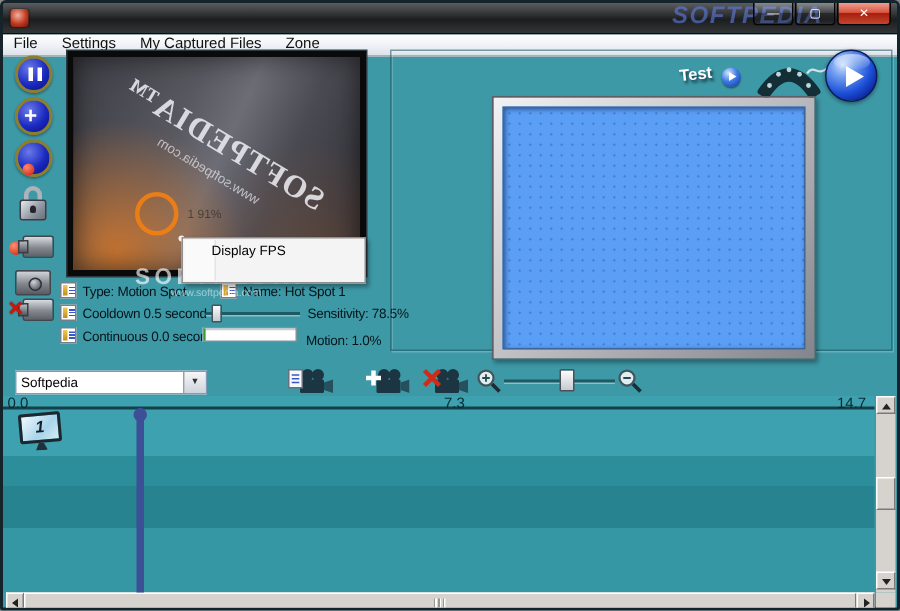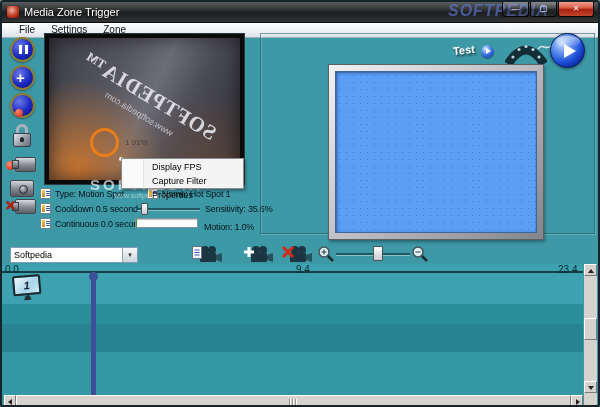--- a/index.html
+++ b/index.html
@@ -20,21 +20,21 @@
     background:linear-gradient(rgba(255,255,255,0.28),rgba(255,255,255,0.06) 45%,rgba(0,0,0,0.25) 50%,rgba(60,60,60,0.3));
     color:#fff;font-size:8px;line-height:14px;text-align:center;z-index:2;}
   #btn-min{left:500px;width:27px;}
   #btn-max{left:528px;width:27px;}
   #btn-close{left:556px;width:36px;
     background:linear-gradient(#f0a090,#d85540 45%,#a81f0c 50%,#c24530);}
 
   
   #menubar{left:0;top:21px;width:100%;height:15px;
     background:linear-gradient(#ffffff,#eef1f5 55%,#dde1e9);border-bottom:1px solid #9fb4bb;
-    display:flex;align-items:center;padding-left:10px;gap:2px;}
+    display:flex;align-items:center;padding-left:0;gap:2px;}
   .menu-item{font-size:10px;color:#111;padding:0 7px;line-height:14px;}
 
   
   .circle-btn{width:25px;height:25px;border-radius:50%;border:2px solid #8d7d2e;
     background:radial-gradient(circle at 35% 30%,#6a79e8,#1b2ac0 55%,#060e78);box-shadow:0 1px 2px rgba(0,0,0,0.4);}
   #btn-pause{left:8px;top:35px;}
   .pausebars{left:7px;top:6px;width:9px;height:9px;border-left:3px solid #fff;border-right:3px solid #fff;}
   #btn-addspot{left:8px;top:63px;}
   .plusmark{left:4px;top:2px;width:13px;height:17px;color:#fff;font-size:15px;font-weight:bold;}
   #btn-delspot{left:8px;top:91px;}
@@ -72,21 +72,21 @@
   #menu-anchor{left:70px;top:119px;width:4px;height:4px;border-radius:50%;background:#fff;opacity:0.9;}
   #wm-preview{left:88px;top:174px;font-size:15px;font-weight:bold;letter-spacing:3px;
     color:rgba(255,255,255,0.65);z-index:5;}
   #wm-preview-url{left:112px;top:190px;font-size:7px;color:rgba(255,255,255,0.5);z-index:5;}
 
   
   #context-menu{left:119px;top:156px;width:123px;height:31px;background:#f4f4f4;border:1px solid #8e8e8e;
     box-shadow:2px 2px 3px rgba(0,0,0,0.35);z-index:10;padding:1px 0;}
   #context-menu::before{content:"";position:absolute;left:1px;top:1px;bottom:1px;width:20px;
     background:#fafafa;border-right:1px solid #e4e4e4;}
-  .ctx-item{position:relative;height:14px;line-height:14px;font-size:9px;color:#000;padding-left:30px;}
+  .ctx-item{position:relative;height:14px;line-height:14px;font-size:9px;color:#000;padding-left:19px;}
 
   
   .prop-icon{width:11px;height:11px;background:#fff;border:1px solid #70808c;}
   .prop-icon::before{content:"";position:absolute;left:1px;top:1px;width:3px;height:7px;
     background:linear-gradient(#f2ca52,#c08e1e);}
   .prop-icon::after{content:"";position:absolute;left:5px;top:2px;width:4px;height:5px;
     background:repeating-linear-gradient(to bottom,#3a57c5 0 1px,transparent 1px 2px);}
   .hs-label{font-size:9px;letter-spacing:-0.2px;color:#05141a;white-space:nowrap;}
   #sens-track{left:135px;top:206px;width:63px;height:2px;background:#1d5a64;box-shadow:0 1px 0 rgba(255,255,255,0.4);}
   #sens-thumb{left:139px;top:201px;width:7px;height:12px;border:1px solid #4a5258;border-radius:1px;
@@ -169,30 +169,30 @@
   .tri-up{left:3px;top:4px;border-left:3px solid transparent;border-right:3px solid transparent;border-bottom:4px solid #222;}
   .tri-down{left:3px;top:4px;border-left:3px solid transparent;border-right:3px solid transparent;border-top:4px solid #222;}
 </style>
 </head>
 <body>
 
 <div id="win">
 
   <div id="titlebar" class="abs">
     <div id="app-icon" class="abs"></div>
-    <div id="window-title" class="abs">Media Zone Trigger</div>
     <div id="wm-title" class="abs">SOFTPEDIA</div>
     <div id="btn-min" class="winbtn abs">—</div>
     <div id="btn-max" class="winbtn abs">▢</div>
     <div id="btn-close" class="winbtn abs">✕</div>
   </div>
 
   <div id="menubar" class="abs">
     <span class="menu-item">File</span>
     <span class="menu-item">Settings</span>
+    <span class="menu-item">My Captured Files</span>
     <span class="menu-item">Zone</span>
   </div>
 
   <div id="btn-pause" class="abs circle-btn">
     <div class="pausebars abs"></div>
   </div>
   <div id="btn-addspot" class="abs circle-btn">
     <div class="plusmark abs">+</div>
   </div>
   <div id="btn-delspot" class="abs circle-btn">
@@ -226,33 +226,32 @@
       <div id="hotspot-circle" class="abs"></div>
       <div id="hotspot-tag" class="abs">1 91%</div>
       <div id="menu-anchor" class="abs"></div>
     </div>
   </div>
   <div id="wm-preview" class="abs">SOFTPEDIA</div>
   <div id="wm-preview-url" class="abs">www.softpedia.com</div>
 
   <div id="context-menu" class="abs">
     <div class="ctx-item">Display FPS</div>
-    <div class="ctx-item">Capture Filter Properties</div>
   </div>
 
   <div class="prop-icon abs" style="left:38px;top:186px;"></div>
   <div class="hs-label abs" style="left:53px;top:187px;">Type: Motion Spot</div>
   <div class="prop-icon abs" style="left:145px;top:186px;"></div>
   <div class="hs-label abs" style="left:160px;top:187px;">Name: Hot Spot 1</div>
 
   <div class="prop-icon abs" style="left:38px;top:201px;"></div>
   <div class="hs-label abs" style="left:53px;top:202px;">Cooldown 0.5 second</div>
   <div id="sens-track" class="abs"></div>
   <div id="sens-thumb" class="abs"></div>
-  <div class="hs-label abs" style="left:203px;top:202px;">Sensitivity: 35.6%</div>
+  <div class="hs-label abs" style="left:203px;top:202px;">Sensitivity: 78.5%</div>
 
   <div class="prop-icon abs" style="left:38px;top:216px;"></div>
   <div class="hs-label abs" style="left:53px;top:217px;">Continuous 0.0 second</div>
   <div id="motion-meter" class="abs">
       <div id="motion-fill"></div>
     </div>
   <div class="hs-label abs" style="left:202px;top:220px;">Motion: 1.0%</div>
 
   <div id="groupbox" class="abs"></div>
   <div id="test-label" class="abs">Test</div>
@@ -317,22 +316,22 @@
   </svg>
 
   <div id="timeline" class="abs">
     <div id="tl-ruler-row" class="tl-band abs"></div>
     <div id="band1" class="tl-band abs"></div>
     <div id="band2" class="tl-band abs"></div>
     <div id="band3" class="tl-band abs"></div>
     <div id="band4" class="tl-band abs"></div>
     <div id="tl-line" class="abs"></div>
     <div id="tl-num-start" class="tl-num abs">0.0</div>
-    <div id="tl-num-mid" class="tl-num abs">9.4</div>
-    <div id="tl-num-end" class="tl-num abs">23.4</div>
+    <div id="tl-num-mid" class="tl-num abs">7.3</div>
+    <div id="tl-num-end" class="tl-num abs">14.7</div>
     <div id="track-thumb" class="abs">
       <div id="track-screen" class="abs">1</div>
       <div id="track-stand" class="abs"></div>
     </div>
     <div id="playhead" class="abs"></div>
   </div>
 
   <div id="hsb" class="abs sb">
     <div id="hsb-left" class="abs sb-btn">
         <i class="tri tri-left"></i>

